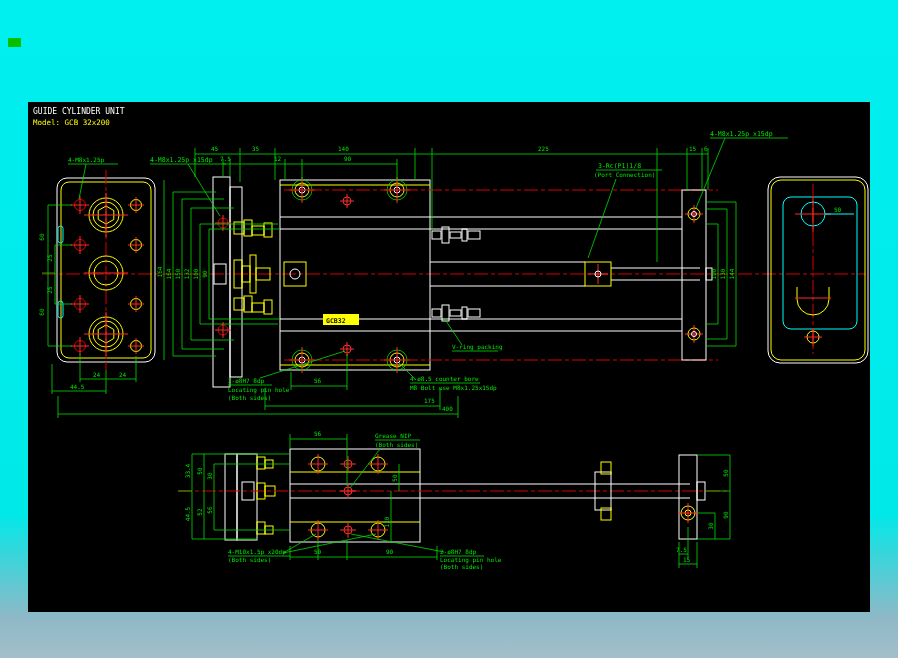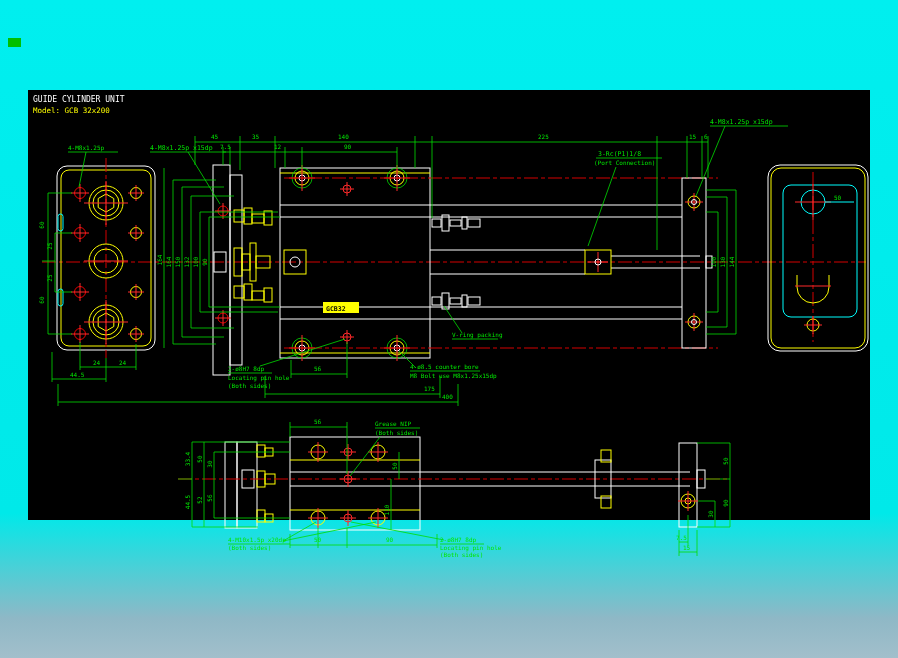--- a/index.html
+++ b/index.html
@@ -1,20 +1,20 @@
 <!DOCTYPE html>
 <html><head>
 <meta charset="utf-8">
 <style>
   html,body{margin:0;padding:0;}
   #page{position:relative;width:898px;height:658px;overflow:hidden;
         background:linear-gradient(180deg,#00efef 0%,#00e9e9 78%,#8fb8c6 94%,#a2bfcb 100%);
         font-family:"DejaVu Sans Mono", monospace;}
   #chip{position:absolute;left:8px;top:38px;width:13px;height:9px;background:#00c000;}
-  #canvas{position:absolute;left:28px;top:90px;width:842px;height:430px;background:#000;}
+  #canvas{position:absolute;left:28px;top:102px;width:842px;height:510px;background:#000;}
   svg{display:block}
   .w{stroke:#ffffff;fill:none;stroke-width:1}
   .y{stroke:#ffff00;fill:none;stroke-width:1}
   .r{stroke:#e80000;fill:none;stroke-width:1}
   .rr{stroke:#ff2a2a;fill:none;stroke-width:1}
   .g{stroke:#00dd00;fill:none;stroke-width:0.8}
   .c{stroke:#00ffff;fill:none;stroke-width:1}
   .cl{stroke:#d40000;fill:none;stroke-width:1;stroke-dasharray:14 3 4 3}
   .gt{fill:#00e800;font-size:6.5px;}
   .gts{fill:#00e800;font-size:6px;}

